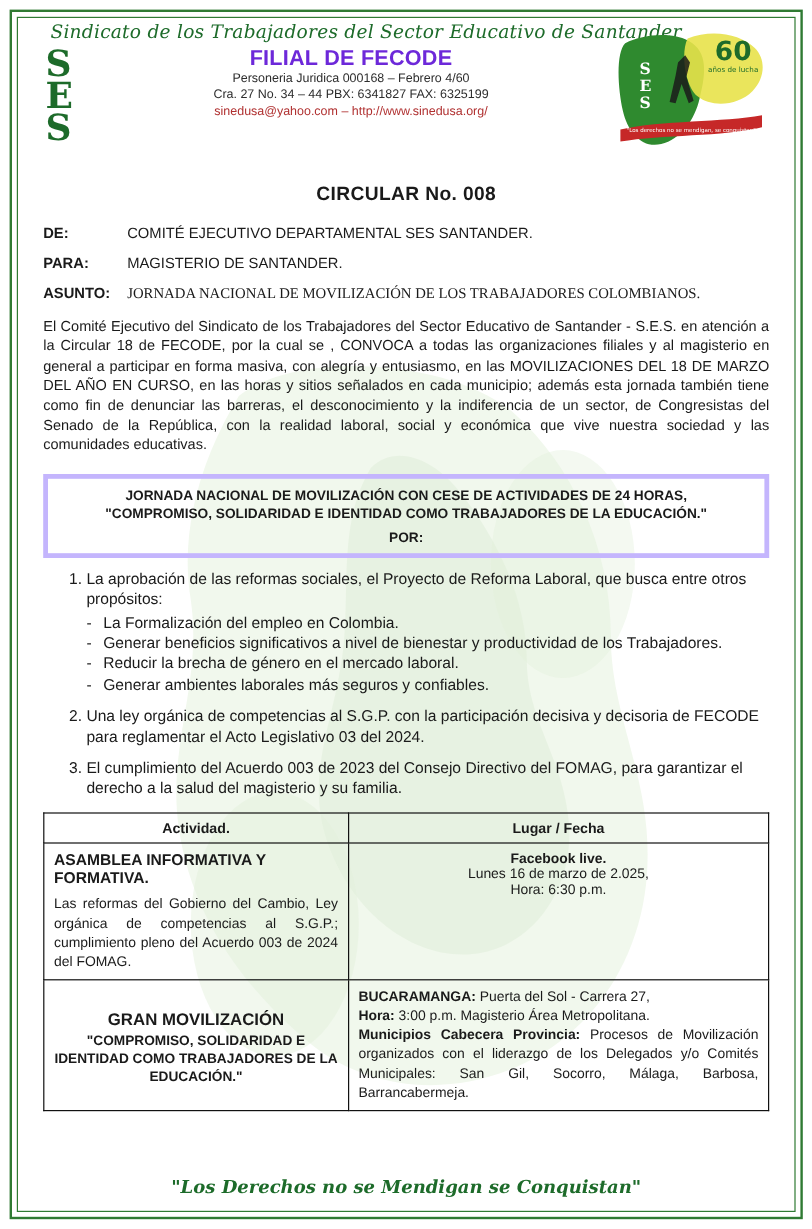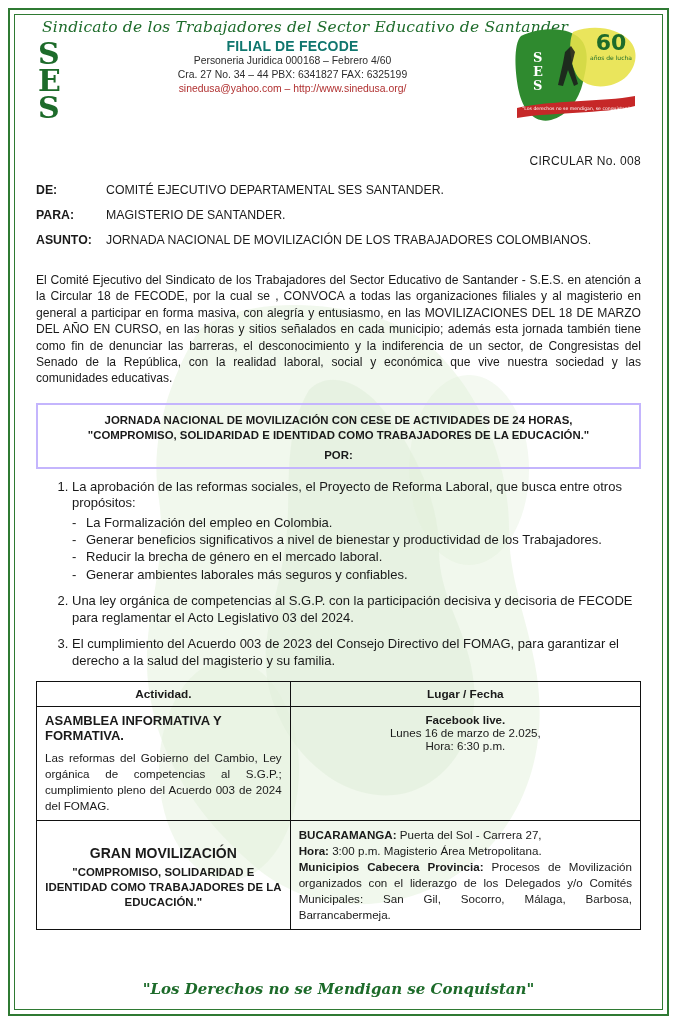--- a/index.html
+++ b/index.html
@@ -81,23 +81,23 @@
     line-height: 27px;
     text-align: left;
   }
   .header-center {
     margin-left: 48px;
     margin-right: 140px;
     text-align: center;
     padding-top: 2px;
   }
   .filial {
-    font-size: 14px;
-    font-weight: bold;
-    color: #0f766e;
+    font-size: 18px;
+    font-weight: bold;
+    color: #6d28d9;
     letter-spacing: .2px;
   }
   .hline {
     font-size: 10.4px;
     color: #2d2d2d;
     line-height: 14px;
   }
   .hline.mail { color: #b03030; }
 
   
@@ -105,55 +105,55 @@
     position: absolute;
     right: 0;
     top: 4px;
     width: 130px;
     height: 106px;
   }
   .logo-svg { width:130px; height:106px; display:block; }
 
   
   .circular-title {
-    text-align: right;
-    font-weight: normal;
-    font-size: 12px;
+    text-align: center;
+    font-weight: bold;
+    font-size: 16px;
     margin-top: 14px;
     margin-bottom: 14px;
     letter-spacing: .3px;
   }
 
   
   .meta-row {
     display: flex;
     font-size: 12.3px;
     margin-bottom: 9px;
     line-height: 16px;
   }
   .meta-label {
     font-weight: bold;
     width: 70px;
     flex: 0 0 70px;
   }
   .meta-value { flex: 1; }
-  .meta-value.justify { text-align: justify; }
+  .meta-value.justify { text-align: justify; font-family: Liberation Serif, serif; }
 
   
   .body-par {
     font-size: 12.1px;
     line-height: 16.4px;
     text-align: justify;
-    margin-top: 24px;
+    margin-top: 12px;
     margin-bottom: 16px;
   }
 
   
   .highlight-box {
-    border: 2px solid #c4b5fd;
+    border: 4px solid #c4b5fd;
     padding: 8px 10px 6px 10px;
     margin: 8px 0 10px 0;
     text-align: center;
   }
   .highlight-box .hb-line {
     font-weight: bold;
     font-size: 11.4px;
     line-height: 15px;
   }
   .highlight-box .hb-por {

